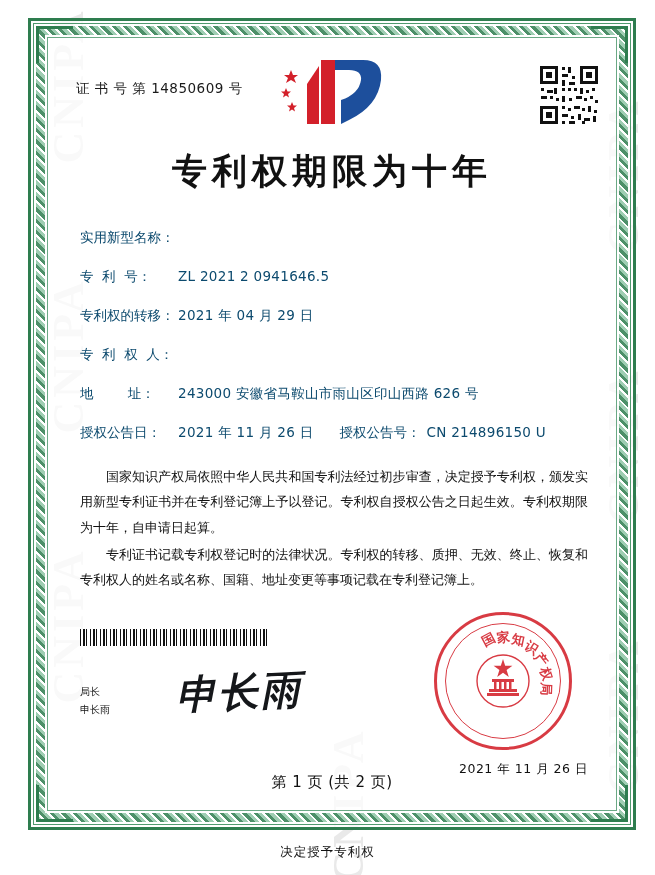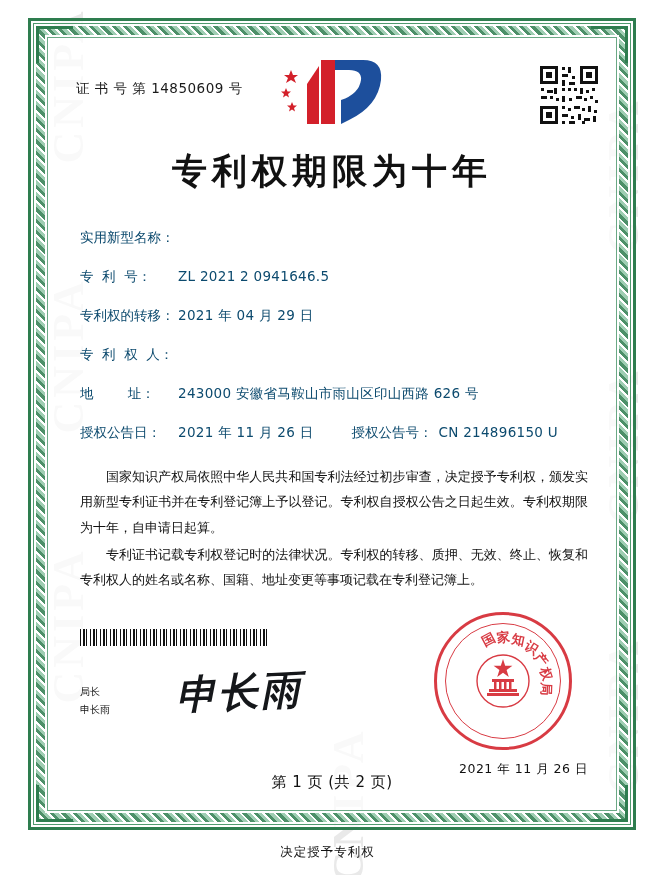--- a/index.html
+++ b/index.html
@@ -152,21 +152,21 @@
     white-space: pre;
   }
   .field .val {
     flex: 1 1 auto;
     letter-spacing: 0.3px;
   }
   .field.two .val {
     flex: 0 0 auto;
   }
   .field .val2-lbl {
-    margin-left: 38px;
+    margin-left: 26px;
     margin-right: 6px;
   }
 
   
   .paras {
     margin-top: 22px;
     padding-left: 22px;
     padding-right: 18px;
   }
   .para {

